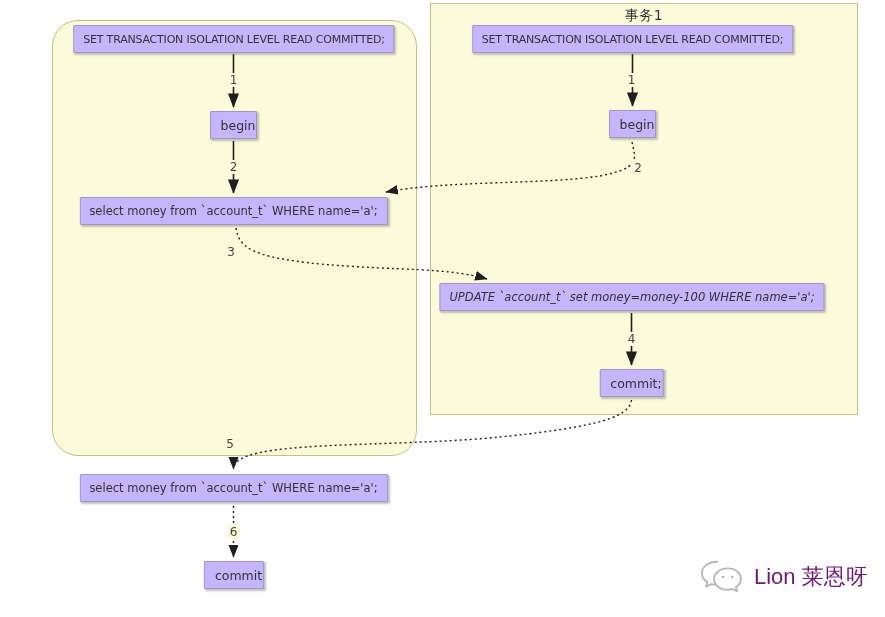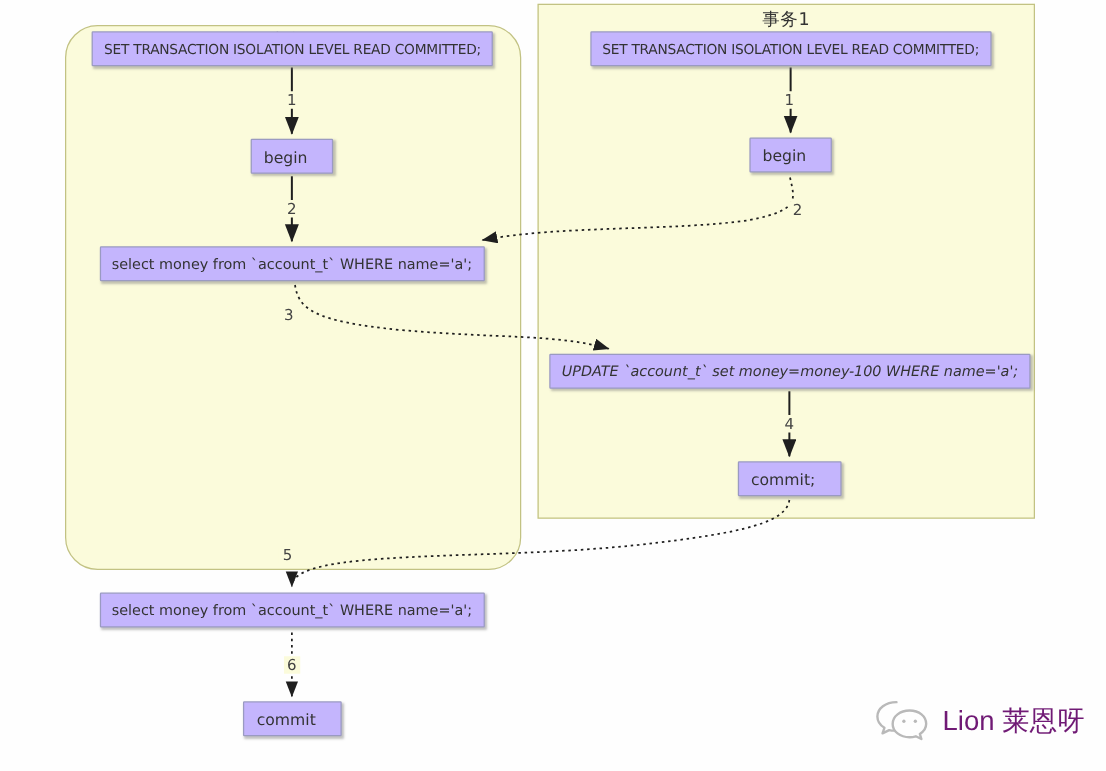--- a/index.html
+++ b/index.html
@@ -15,40 +15,40 @@
     font-size:14px;color:#333;letter-spacing:.5px;
   }
   .arrows{position:absolute;left:0;top:0;width:885px;height:617px;pointer-events:none;}
   .node{
     position:absolute;transform:translateX(-50%);
     background:#c4b5fd;border:1px solid #9a9ac2;border-radius:1px;
     padding:6px 9px 5px 9px;font-size:11.5px;line-height:15px;color:#333;
     white-space:nowrap;box-shadow:1.5px 1.5px 2px rgba(120,120,120,.45);
   }
   .node-caps{font-size:11px;letter-spacing:-0.2px;}
-  .node-sm{font-size:12.5px;padding:6px 20px 5px 10px;}
+  .node-sm{font-size:12.5px;padding:6px 1px 5px 10px;}
   .step{
     position:absolute;transform:translateX(-50%);
     font-size:12px;line-height:14px;color:#444;background:#fbfbdb;padding:0 3px;
   }
   .watermark{
     position:absolute;left:696px;top:556px;display:flex;align-items:center;gap:8px;
     color:#701a75;font-size:22px;font-family:"Liberation Sans",sans-serif;
   }
 </style>
 </head>
 <body>
 
 <div id="canvas">
 
   <div class="panel" style="left:52px;top:20px;width:365px;height:436px;border-radius:26px;">
     <div class="panel-title">事务2</div>
   </div>
 
-  <div class="panel" style="left:430px;top:3px;width:398px;height:412px;">
+  <div class="panel" style="left:430px;top:3px;width:428px;height:412px;">
     <div class="panel-title">事务1</div>
   </div>
 
   <svg class="arrows" viewBox="0 0 885 617">
     <defs>
       <marker id="ah" markerWidth="10" markerHeight="8" refX="8.5" refY="3.5" orient="auto">
         <path d="M0,0 L9,3.5 L0,7 Z" fill="#1f1f1f"></path>
       </marker>
     </defs>
 

